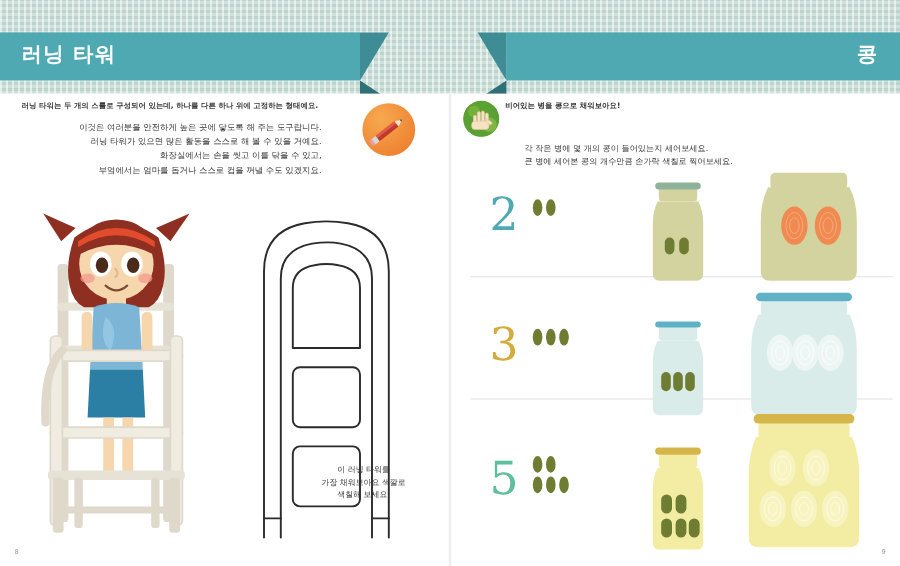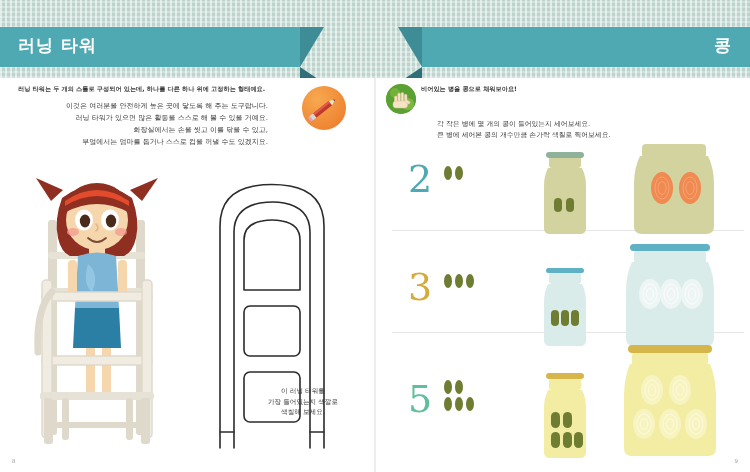--- a/index.html
+++ b/index.html
@@ -249,21 +249,21 @@
         <rect x="62" y="166" width="56" height="50" rx="6"></rect>
 
         <rect x="62" y="232" width="56" height="50" rx="6"></rect>
 
         <path d="M38 292 L52 292 M128 292 L142 292"></path>
       </g>
     </svg>
   </div>
 
   <div class="caption" style="white-space:pre-line;">이 러닝 타워를
-가장 들어있는지 색깔로
+가장 채워보아요 색깔로
 색칠해 보세요.</div>
 
   <div class="pageno pageno-l">8</div>
 
   <div class="hand-badge">
     <svg width="30" height="30" viewBox="0 0 30 30">
       <circle cx="15" cy="15" r="15" fill="#5aa032"></circle>
       <circle cx="9" cy="9" r="5" fill="#7fb83f" opacity=".7"></circle>
       <circle cx="22" cy="20" r="6" fill="#9ccb50" opacity=".55"></circle>
       <g fill="#f6e2c4" stroke="#e3c79f" stroke-width=".5">

